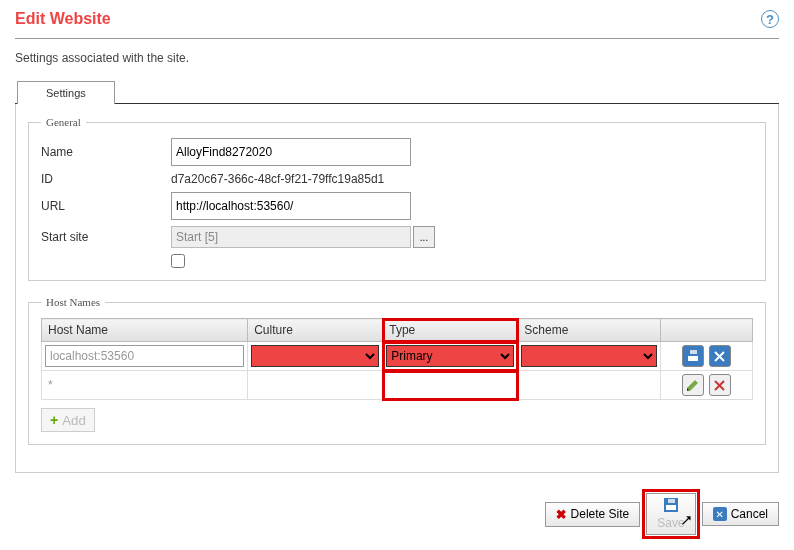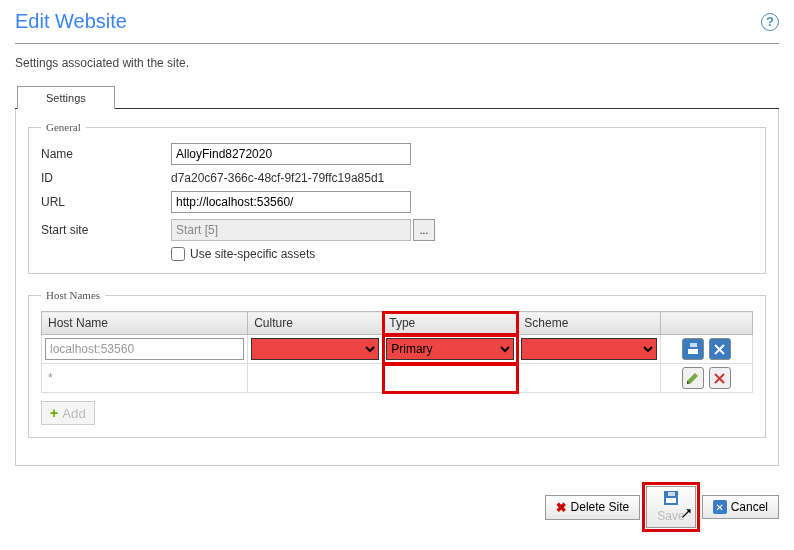--- a/index.html
+++ b/index.html
@@ -1,28 +1,28 @@
 <!DOCTYPE html>
 <html><head>
 <meta charset="utf-8">
 <style>
 * { box-sizing: border-box; margin: 0; padding: 0; }
 body { font-family: Arial, Helvetica, sans-serif; font-size: 12px; color: #333; background: #fff; padding: 10px 15px; width: 794px; }
 .header { display: flex; justify-content: space-between; align-items: center; padding-bottom: 10px; border-bottom: 1px solid #999; }
-.header h1 { font-size: 20px; font-weight: normal; color: #3b82f6; }
+.header h1 { font-size: 16px; font-weight: bold; color: #ef4444; }
 .help-icon { width: 18px; height: 18px; border: 1px solid #4a90c0; border-radius: 50%; display: flex; align-items: center; justify-content: center; color: #4a90c0; font-size: 13px; font-weight: bold; cursor: pointer; }
 .subheader { margin: 12px 0 15px 0; color: #444; }
 .tabs { border-bottom: 1px solid #333; display: flex; }
 .tab { padding: 5px 28px; border: 1px solid #999; border-bottom: none; background: #e8e8e8; font-size: 11px; cursor: pointer; margin-left: 2px; position: relative; top: 1px; background: #fff; border-top: 1px solid #999; }
 .panel { border: 1px solid #ccc; border-top: none; padding: 12px; }
 fieldset { border: 1px solid #ccc; padding: 10px 12px 12px 12px; margin-bottom: 15px; }
 legend { padding: 0 5px; color: #555; font-size: 11px; font-family: Liberation Serif, serif; }
 .form-row { display: flex; align-items: center; margin-bottom: 6px; }
 .form-label { width: 130px; color: #333; }
-.form-input { width: 240px; height: 22px; padding: 1px 4px; border: 1px solid #999; font-size: 12px; font-family: inherit; }
+.form-input { width: 240px; height: 28px; padding: 1px 4px; border: 1px solid #999; font-size: 12px; font-family: inherit; }
 .form-static { color: #333; }
 .form-readonly { background: #eee; color: #888; border: 1px solid #bbb; height: 22px; padding: 2px 4px; width: 240px; display: inline-flex; align-items: center; }
 .browse-btn { width: 22px; height: 22px; border: 1px solid #999; background: #eee; margin-left: 2px; cursor: pointer; display: inline-flex; align-items: center; justify-content: center; font-size: 10px; }
 .checkbox-row { display: flex; align-items: center; margin-left: 130px; gap: 5px; }
 .checkbox-row input { width: 14px; height: 14px; }
 table.hostnames { width: 100%; border-collapse: collapse; }
 table.hostnames th { background: linear-gradient(#f5f5f5,#e0e0e0); border: 1px solid #bbb; padding: 4px 6px; text-align: left; font-weight: normal; font-size: 12px; }
 table.hostnames td { border: 1px solid #ddd; padding: 3px; background: #fff; }
 table.hostnames td.dim { color: #999; padding: 4px 6px; }
 .highlight-col th:nth-child(3), .highlight-col td:nth-child(3) { outline: 3px solid #d00; outline-offset: -2px; }
@@ -86,21 +86,20 @@
     </div>
 
     <div class="form-row">
       <div class="form-label">Start site</div>
       <div class="form-readonly">Start [5]</div>
       <button class="browse-btn">...</button>
     </div>
 
     <div class="checkbox-row">
       <input type="checkbox" style="">
-      <span>Use site-specific assets</span>
     </div>
   </fieldset>
 
   <fieldset>
     <legend>Host Names</legend>
 
     <table class="hostnames highlight-col">
       <thead>
         <tr>
           <th style="width:29%">Host Name</th>

